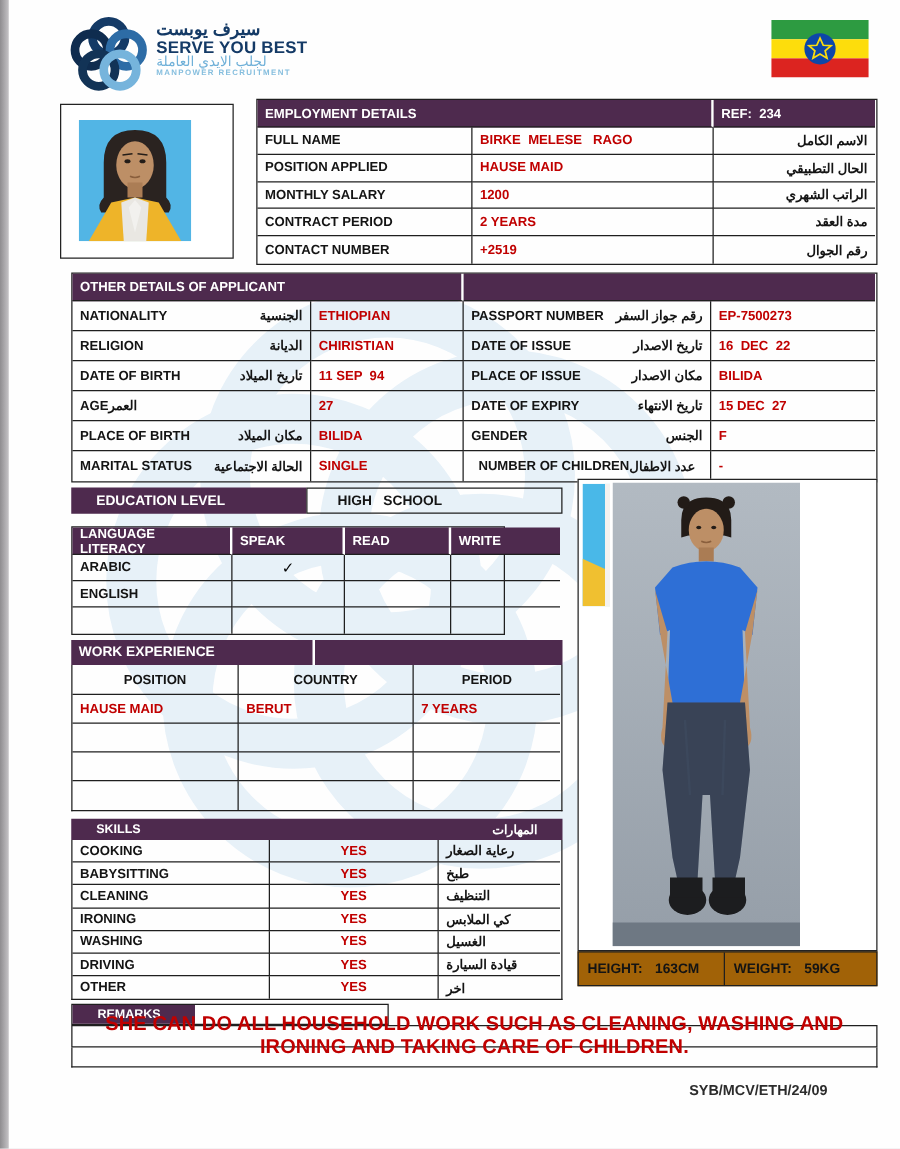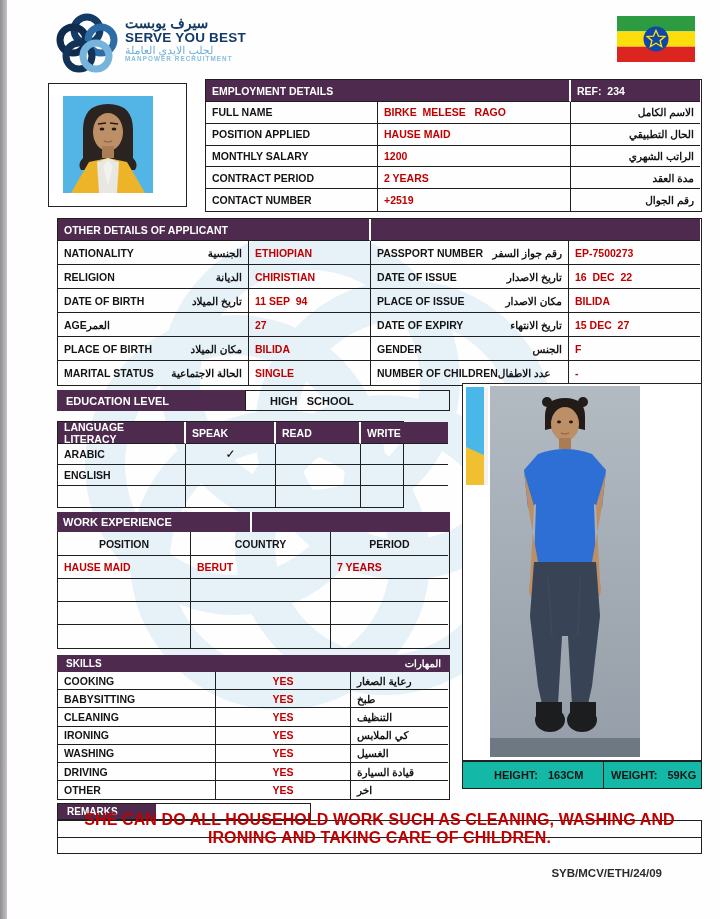--- a/index.html
+++ b/index.html
@@ -20,42 +20,42 @@
   .logo-text { margin-left:6px; line-height:1.05; padding-top:3px; }
   .logo-ar { color:#143a66; font-weight:bold; font-size:14px; direction:rtl; text-align:left; }
   .logo-en { color:#143a66; font-weight:bold; font-size:13.5px; letter-spacing:.2px; }
   .logo-ar2 { color:#6fb0d8; font-size:11px; direction:rtl; text-align:left; }
   .logo-en2 { color:#85bede; font-size:6.3px; letter-spacing:1.1px; font-weight:bold; }
 
   .flag { position:absolute; left:617px; top:16px; z-index:2; }
 
   
   .band { background:#4e2a4e; color:#fff; font-weight:bold; font-size:11px;
-    display:flex; align-items:center; padding:0 9px; }
+    display:flex; align-items:center; padding:0 20px; }
   .grid { display:grid; border:1.6px solid #1f1f1f; background:transparent; z-index:2; position:absolute; }
   .c { border-right:1px solid #1f1f1f; border-bottom:1px solid #1f1f1f;
     display:flex; align-items:center; padding:0 6px; font-size:10.5px; overflow:hidden; }
   .c.last { border-right:none; }
   .c.bot { border-bottom:none; }
   .lab { font-weight:bold; color:#141414; }
   .val { font-weight:bold; color:#c00000; white-space:pre; }
   .ar { font-weight:bold; color:#141414; direction:rtl; justify-content:flex-start; }
   .hdr { background:#4e2a4e; color:#fff; font-weight:bold; border-bottom:1px solid #1f1f1f; }
   .hsep { border-right:2px solid #fff; }
   .ctr { justify-content:center; }
   .rt { justify-content:flex-end; }
 
   
   .photo-box-small { position:absolute; left:48px; top:83px; width:139px; height:124px;
     border:1.5px solid #232323; background:#fff; z-index:2; }
   .photo-box-large { position:absolute; left:462px; top:383px; width:240px; height:378px;
     border:1.5px solid #232323; background:#fff; z-index:2; }
 
   .hw-row { position:absolute; left:462px; top:761px; width:240px; height:28px;
-    border:1.6px solid #1f1f1f; display:grid; grid-template-columns:117px 1fr; z-index:2; background:#14b8a6;padding-left:24px; }
+    border:1.6px solid #1f1f1f; display:grid; grid-template-columns:117px 1fr; z-index:2; background:#a16207; }
   .hw-cell { display:flex; align-items:center; padding:0 7px; font-size:11px; font-weight:bold;
     color:#141414; border-right:1px solid #1f1f1f; }
   .hw-cell.last { border-right:none; }
   .hw-gap { display:inline-block; width:10px; }
 
   
   .remarks-hdr-row { position:absolute; left:57px; top:803px; width:254px; height:17px;
     border:1px solid #1f1f1f; background:#fff; z-index:2; display:flex;align-items:flex-end; }
   .remarks-band { width:98px; height:100%; font-size:10px; }
   .remarks-text-row { position:absolute; left:57px; top:820px; width:645px; height:18px;
@@ -209,21 +209,21 @@
       <span>GENDER</span>
       <span class="ar">الجنس</span>
     </div>
     <div class="c val last">F</div>
 
     <div class="c lab bot" style="justify-content:space-between">
       <span>MARITAL STATUS</span>
       <span class="ar">الحالة الاجتماعية</span>
     </div>
     <div class="c val bot">SINGLE</div>
-    <div class="c lab bot" style="justify-content:flex-start">
+    <div class="c lab bot" style="justify-content:center">
       <span>NUMBER OF CHILDREN</span>
       <span class="ar">عدد الاطفال</span>
     </div>
     <div class="c val last bot">-</div>
   </div>
 
   <div class="band abs z" style="left:57px; top:390px; width:188px; height:21px;">EDUCATION LEVEL</div>
   <div class="abs z" style="left:245px; top:390px; width:205px; height:21px; border:1.4px solid #1f1f1f;
        display:flex; align-items:center; padding:0 24px; font-weight:bold; font-size:11px; color:#141414; white-space:pre; background:transparent">HIGH   SCHOOL</div>
 

